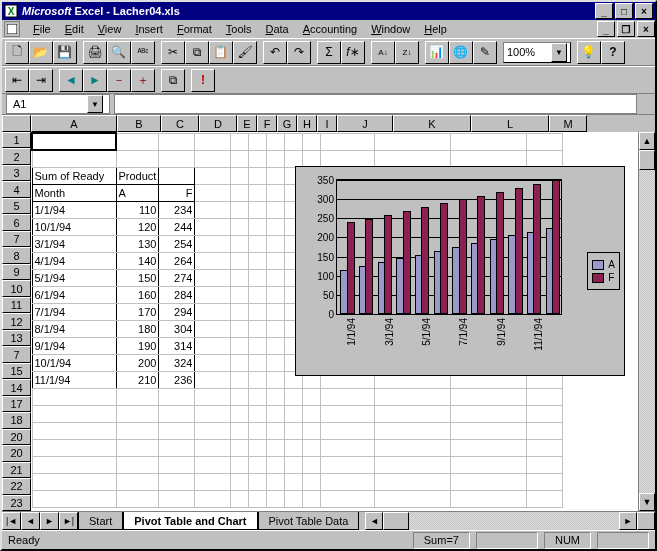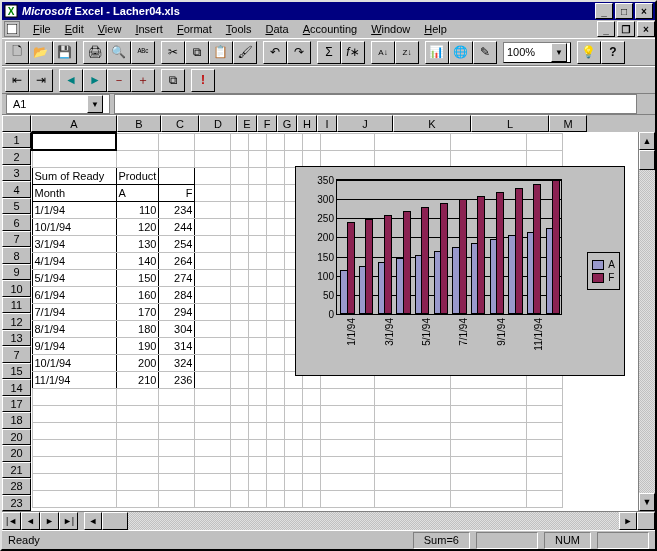--- a/index.html
+++ b/index.html
@@ -206,21 +206,21 @@
           <div class="rowh">12</div>
           <div class="rowh">13</div>
           <div class="rowh">7</div>
           <div class="rowh">15</div>
           <div class="rowh">14</div>
           <div class="rowh">17</div>
           <div class="rowh">18</div>
           <div class="rowh">20</div>
           <div class="rowh">20</div>
           <div class="rowh">21</div>
-          <div class="rowh">28</div>
+          <div class="rowh">22</div>
           <div class="rowh">23</div>
         </div>
       <div class="cells">
         <table class="sheet" id="sheet">
             <tbody>
               <tr>
                 <td style="width:84px" class="selcell"></td>
                 <td style="width:42px"></td>
                 <td style="width:36px"></td>
                 <td style="width:36px"></td>
@@ -622,33 +622,38 @@
           </div>
         <div class="sbtn">▼</div>
       </div>
     </div>
 
     <div class="tabs-row">
       <div class="navbtn">|◄</div>
       <div class="navbtn">◄</div>
       <div class="navbtn">►</div>
       <div class="navbtn">►|</div>
+      <div id="tabs" style="display:flex">
+          <div class="tab ">Start</div>
+          <div class="tab active">Pivot Table and Chart</div>
+          <div class="tab ">Pivot Table Data</div>
+        </div>
       <div class="hscroll">
         <div class="sbtn" style="width:16px">◄</div>
         <div class="strack">
             <div class="sthumb"></div>
           </div>
         <div class="sbtn" style="width:16px">►</div>
       </div>
       <div style="width:16px;border:1px solid #000;border-top-color:#fff;border-left-color:#fff"></div>
     </div>
   </div>
 
   <div class="status">
     <span>Ready</span>
     <span class="stretch"></span>
-    <span class="cell">Sum=6</span>
+    <span class="cell">Sum=7</span>
     <span class="cell" style="width:40px"></span>
     <span class="cell">NUM</span>
     <span class="cell" style="width:30px"></span>
   </div>
 
 </div>
 
 </body></html>

